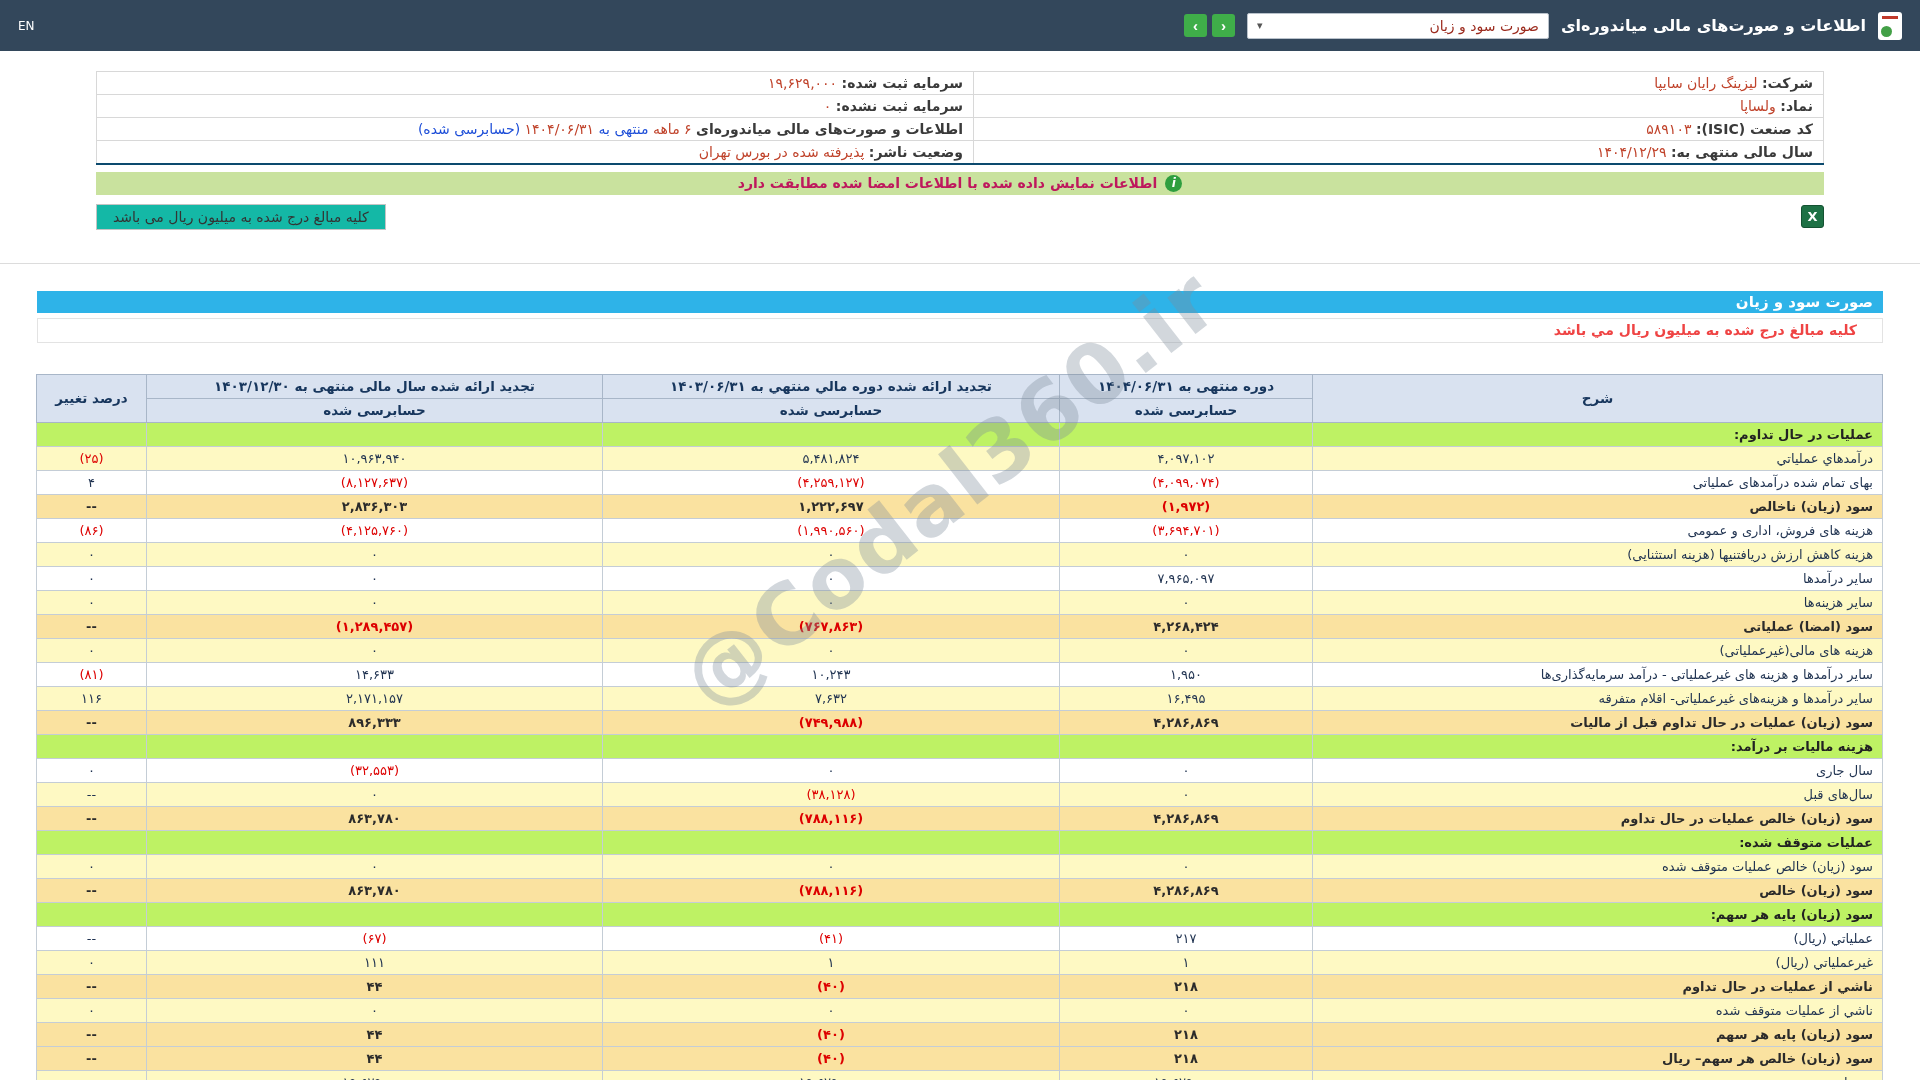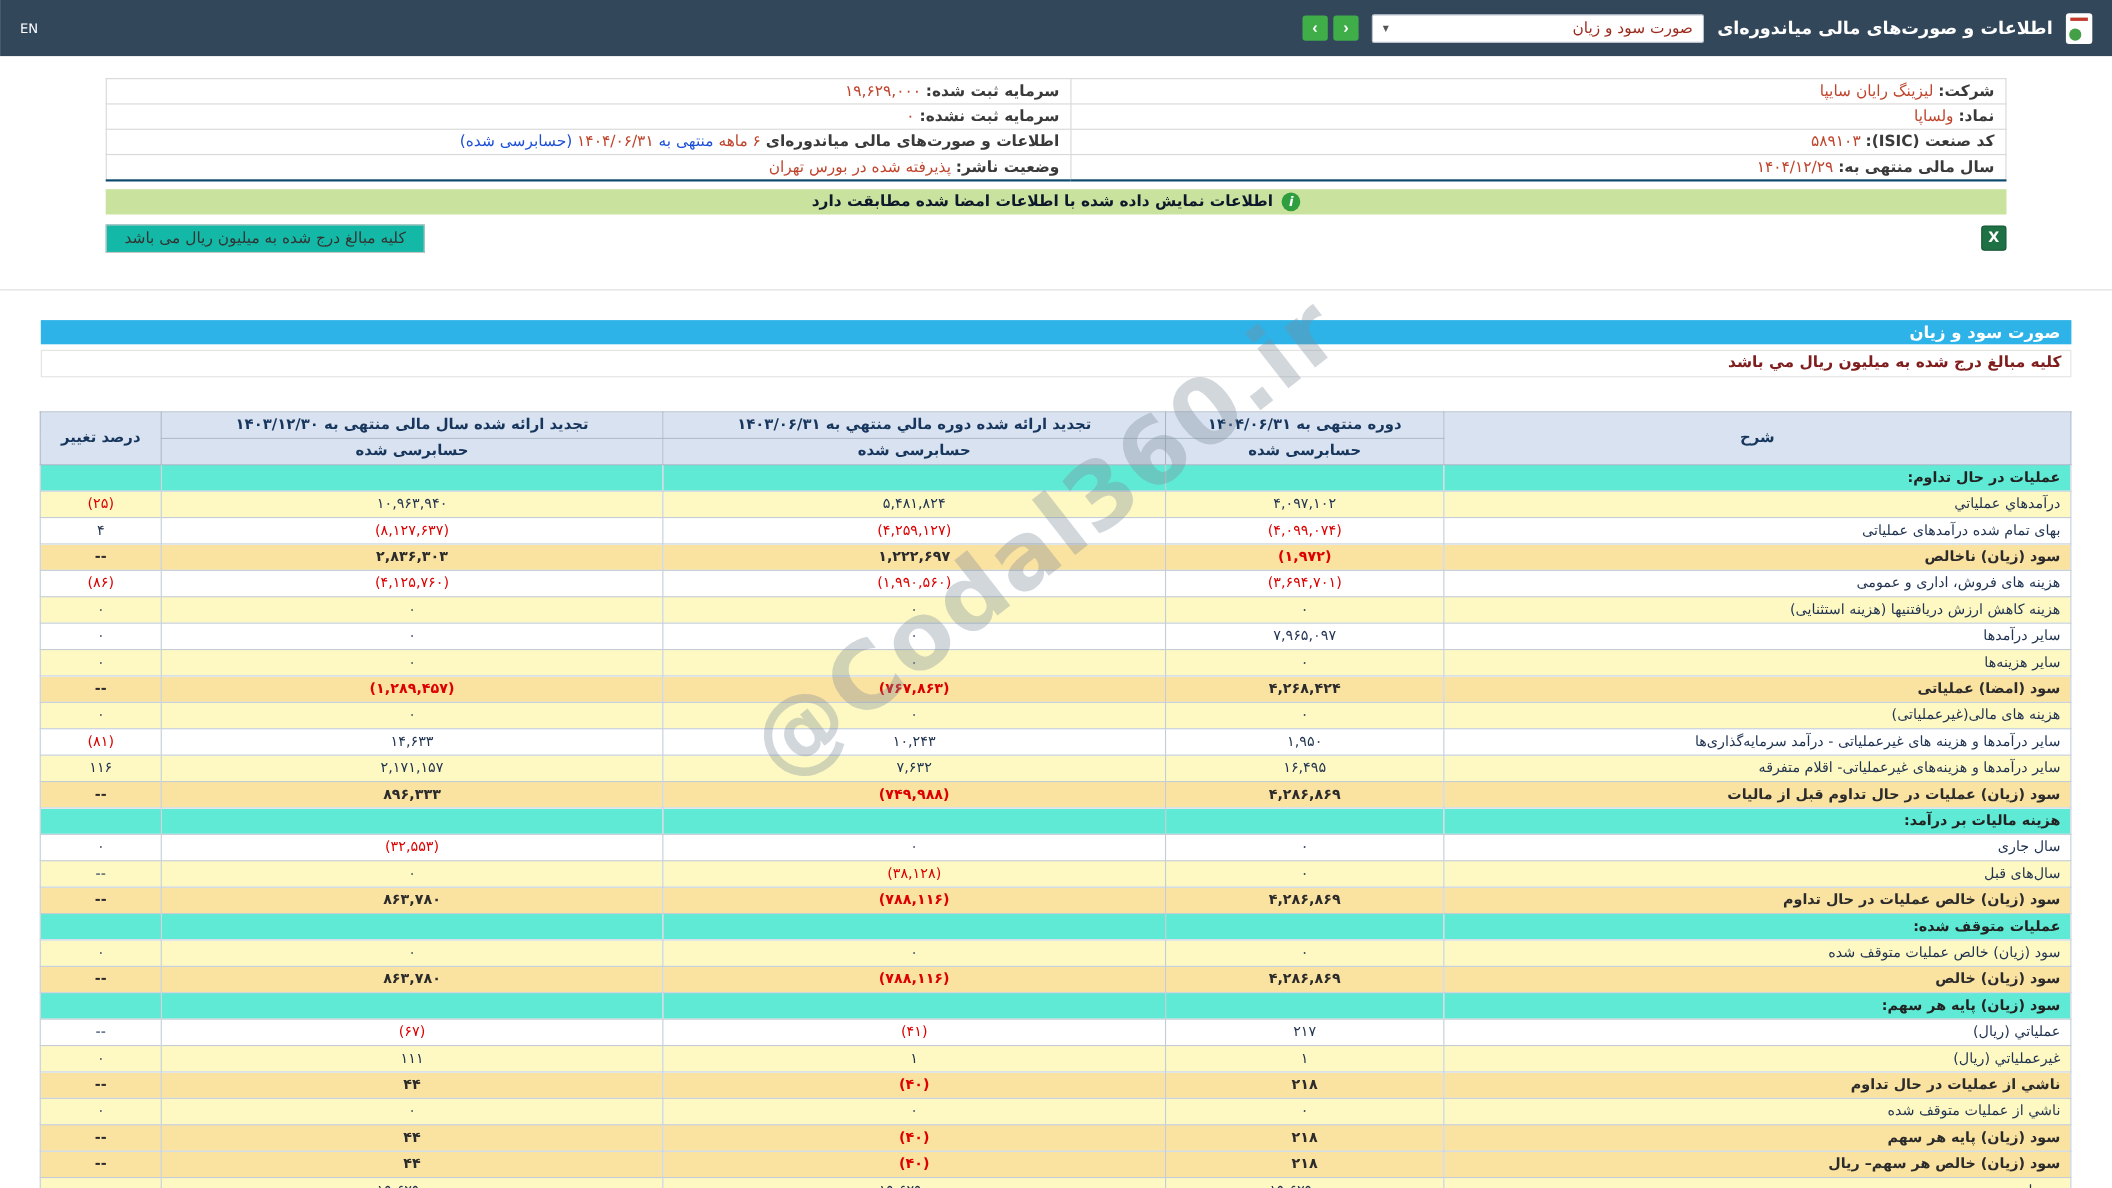--- a/index.html
+++ b/index.html
@@ -31,48 +31,48 @@
   .lbl { font-weight:bold; color:#3a3a3a; }
   .txt { color:#1d4ed8;margin-top:26px; }
   .val { color:#c0432b; }
   .company-table tr.last-row td { border-top:1px solid #a94442; border-bottom:2px solid #0c4a6e; }
 
   
   .banner { width:1728px; margin:7px 96px 0; height:23px; background:#c9e29e;
     display:flex; align-items:center; justify-content:center; gap:8px; }
   .info-icon { width:17px; height:17px; border-radius:50%; background:#2e9e3f; color:#fff;
     font-size:12px; font-weight:bold; font-style:italic; display:flex; align-items:center; justify-content:center; }
-  .banner-text { color:#0f172a; font-size:14px; font-weight:bold; }
+  .banner-text { color:#be185d; font-size:14px; font-weight:bold; }
 
   
   .unit-row1 { width:1728px; margin:9px 96px 0; display:flex; align-items:center; justify-content:space-between; }
   .excel-icon { width:23px; height:23px; background:#1e7145; border-radius:3px; color:#fff;
     font-weight:bold; font-size:13px; display:flex; align-items:center; justify-content:center; cursor:pointer;
     border:1px solid #145232; }
   .unit-box { border:1px solid #c4c4c4; background:#14b8a6; padding:4px 16px; font-size:14px; color:#333; }
 
   .divider { margin-top:33px; border-top:1px solid #dcdcdc; width:1920px; }
 
   
   .section-bar { margin:27px 37px 0; height:22px; background:#2eb3e8; color:#fff; font-size:15px;
     font-weight:bold; display:flex; align-items:center; padding:0 10px; }
   .unit-row2 { margin:5px 37px 0; height:25px; border:1px solid #e3e3e3; display:flex; align-items:center;
-    padding:0 8px; font-size:14px; font-weight:bold; color:#7f1d1d; background:#fff; }
+    padding:0 25px; font-size:14px; font-weight:bold; color:#ef4444; background:#fff; }
 
   
   .fin-table { margin:31px 37px 0; width:1846px; border-collapse:collapse; table-layout:fixed; font-size:13px; }
   .fin-table thead td { background:#d9e2f0; border:1px solid #a8b6c8; color:#17365d; font-weight:bold;
     height:24px; text-align:center; font-size:13.5px; white-space:nowrap; overflow:hidden; }
   .fin-table tbody td { border:1px solid #c4cdd6; height:24px; text-align:center; color:#1f3250;
     white-space:nowrap; overflow:hidden; }
   .fin-table td.cell-desc { text-align:right; padding:0 9px; }
   tr.style-blue td { background:#fef9c3; }
   tr.style-white td { background:#ffffff; }
   tr.style-yellow td { background:#fae2a0; font-weight:bold; color:#2b2b2b; }
-  tr.row-section td { background:#5eead4; }
+  tr.row-section td { background:#bef264; }
   tr.row-section td.cell-desc { font-weight:bold; color:#222; }
   .neg { color:#dd0000 !important; }
 
   
   .watermark { position:absolute; left:600px; top:440px; width:700px; text-align:center;
     font-size:84px; font-weight:bold; color:rgba(125,140,155,0.35); transform:rotate(-38deg);
     pointer-events:none; z-index:9; direction:ltr; letter-spacing:2px; }
 </style>
 </head>
 <body>

